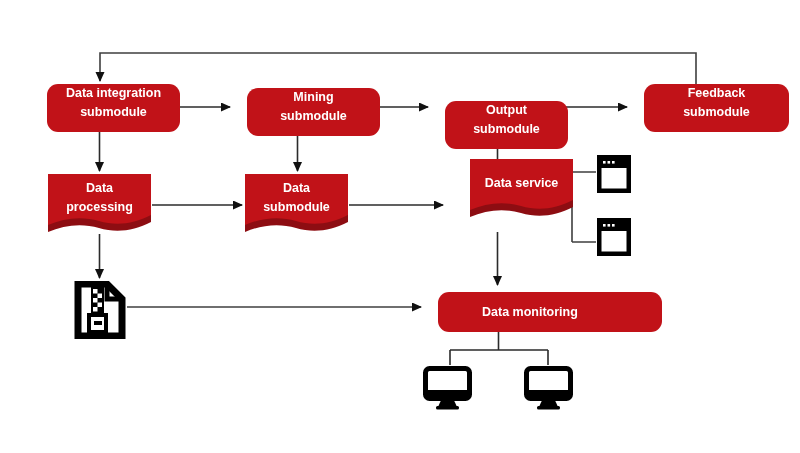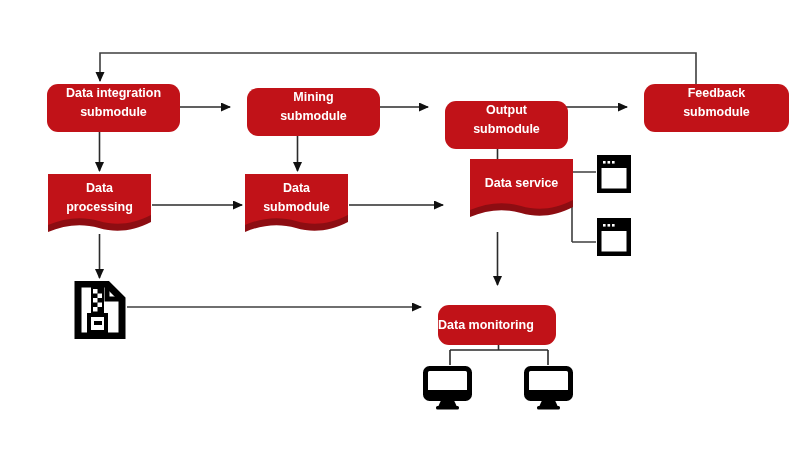--- a/index.html
+++ b/index.html
@@ -39,22 +39,23 @@
   .d1{left:48px;top:174px;}
   .d2{left:245px;top:174px;}
   .d3{left:446px;top:159px;margin-left:24px;}
   .doc svg{position:absolute;left:0;top:0;}
   .doc .doc-label{
     position:absolute;left:0;top:0;width:103px;height:48px;
     display:flex;flex-direction:column;align-items:center;justify-content:center;
     text-align:center;font-weight:bold;font-size:12.5px;line-height:1.5;
   }
   .monitoring{
-    left:424px;top:305px;width:118px;height:40px;
+    left:424px;top:292px;width:180px;height:40px;
     flex-direction:row;
+    padding-left:44px;
   }
   .icon{position:absolute;}
   .zip-icon{left:74px;top:281px;}
   .win1{left:597px;top:155px;}
   .win2{left:597px;top:218px;}
   .mon1{left:423px;top:366px;}
   .mon2{left:524px;top:366px;}
 </style>
 </head>
 <body>

